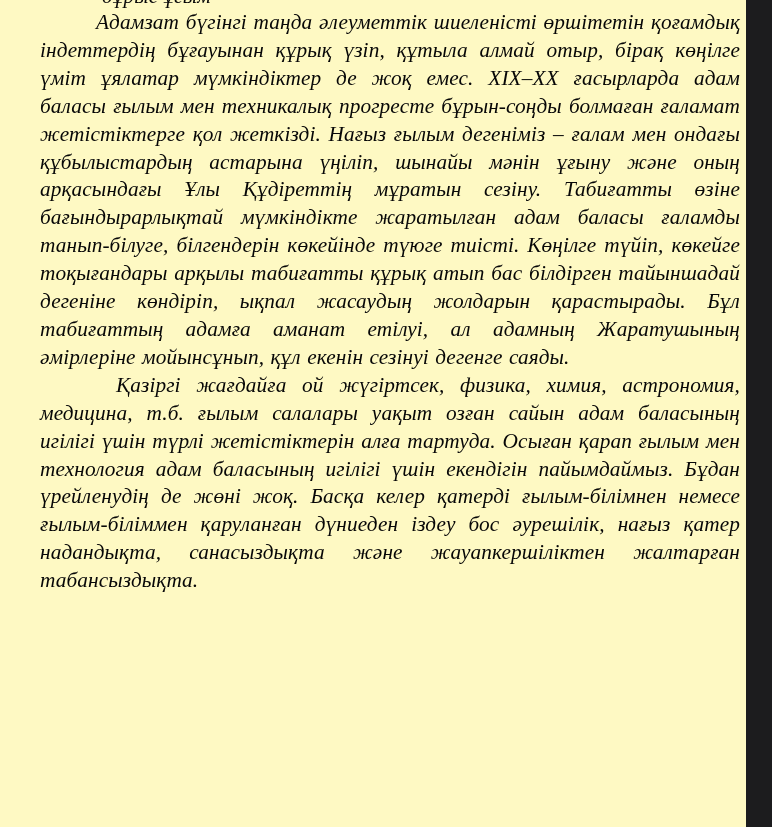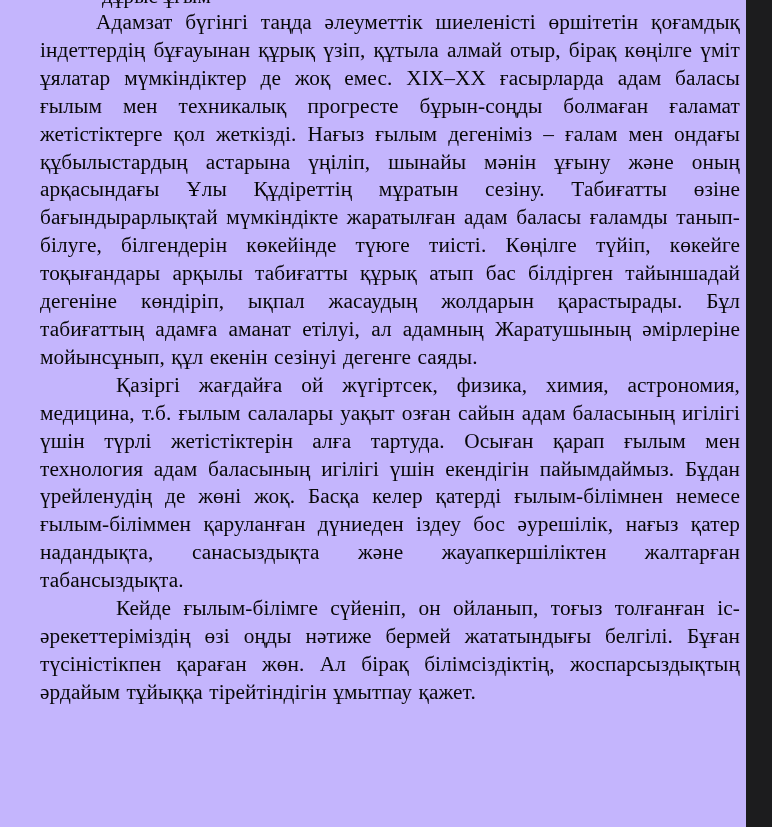--- a/index.html
+++ b/index.html
@@ -4,23 +4,24 @@
 <style>
   html, body {
     margin: 0;
     padding: 0;
     background: #ffffff;
   }
   .viewport {
     position: relative;
     width: 772px;
     height: 827px;
-    background: #c4b5fd;
+    background: #fef9c3;
     overflow: hidden;
     font-family: "Liberation Serif", serif;
+    font-style: italic;
   }
   .side-strip {
     position: absolute;
     top: 0;
     right: 0;
     width: 26px;
     height: 100%;
     background: #1c1c1e;
   }
   .text-col {
@@ -62,19 +63,18 @@
   <div class="text-col">
 
     <div class="clipped-line">
       <span>дұрыс ұғым</span>
     </div>
 
     <p class="body-par indent-first">Адамзат бүгінгі таңда әлеуметтік шиеленісті өршітетін қоғамдық індеттердің бұғауынан құрық үзіп, құтыла алмай отыр, бірақ көңілге үміт ұялатар мүмкіндіктер де жоқ емес. XIX–XX ғасырларда адам баласы ғылым мен техникалық прогресте бұрын-соңды болмаған ғаламат жетістіктерге қол жеткізді. Нағыз ғылым дегеніміз – ғалам мен ондағы құбылыстардың астарына үңіліп, шынайы мәнін ұғыну және оның арқасындағы Ұлы Құдіреттің мұратын сезіну. Табиғатты өзіне бағындырарлықтай мүмкіндікте жаратылған адам баласы ғаламды танып-білуге, білгендерін көкейінде түюге тиісті. Көңілге түйіп, көкейге тоқығандары арқылы табиғатты құрық атып бас білдірген тайыншадай дегеніне көндіріп, ықпал жасаудың жолдарын қарастырады. Бұл табиғаттың адамға аманат етілуі, ал адамның Жаратушының әмірлеріне мойынсұнып, құл екенін сезінуі дегенге саяды.</p>
 
     <p class="body-par indent-wide">Қазіргі жағдайға ой жүгіртсек, физика, химия, астрономия, медицина, т.б. ғылым салалары уақыт озған сайын адам баласының игілігі үшін түрлі жетістіктерін алға тартуда. Осыған қарап ғылым мен технология адам баласының игілігі үшін екендігін пайымдаймыз. Бұдан үрейленудің де жөні жоқ. Басқа келер қатерді ғылым-білімнен немесе ғылым-біліммен қаруланған дүниеден іздеу бос әурешілік, нағыз қатер надандықта, санасыздықта және жауапкершіліктен жалтарған табансыздықта.</p>
 
-    <p class="body-par indent-wide">Кейде ғылым-білімге сүйеніп, он ойланып, тоғыз толғанған іс-әрекеттеріміздің өзі оңды нәтиже бермей жататындығы белгілі. Бұған түсіністікпен қараған жөн. Ал бірақ білімсіздіктің, жоспарсыздықтың әрдайым тұйыққа тірейтіндігін ұмытпау қажет.</p>
 
   </div>
 
   <div class="side-strip"></div>
 
 </div>
 
 </body></html>

